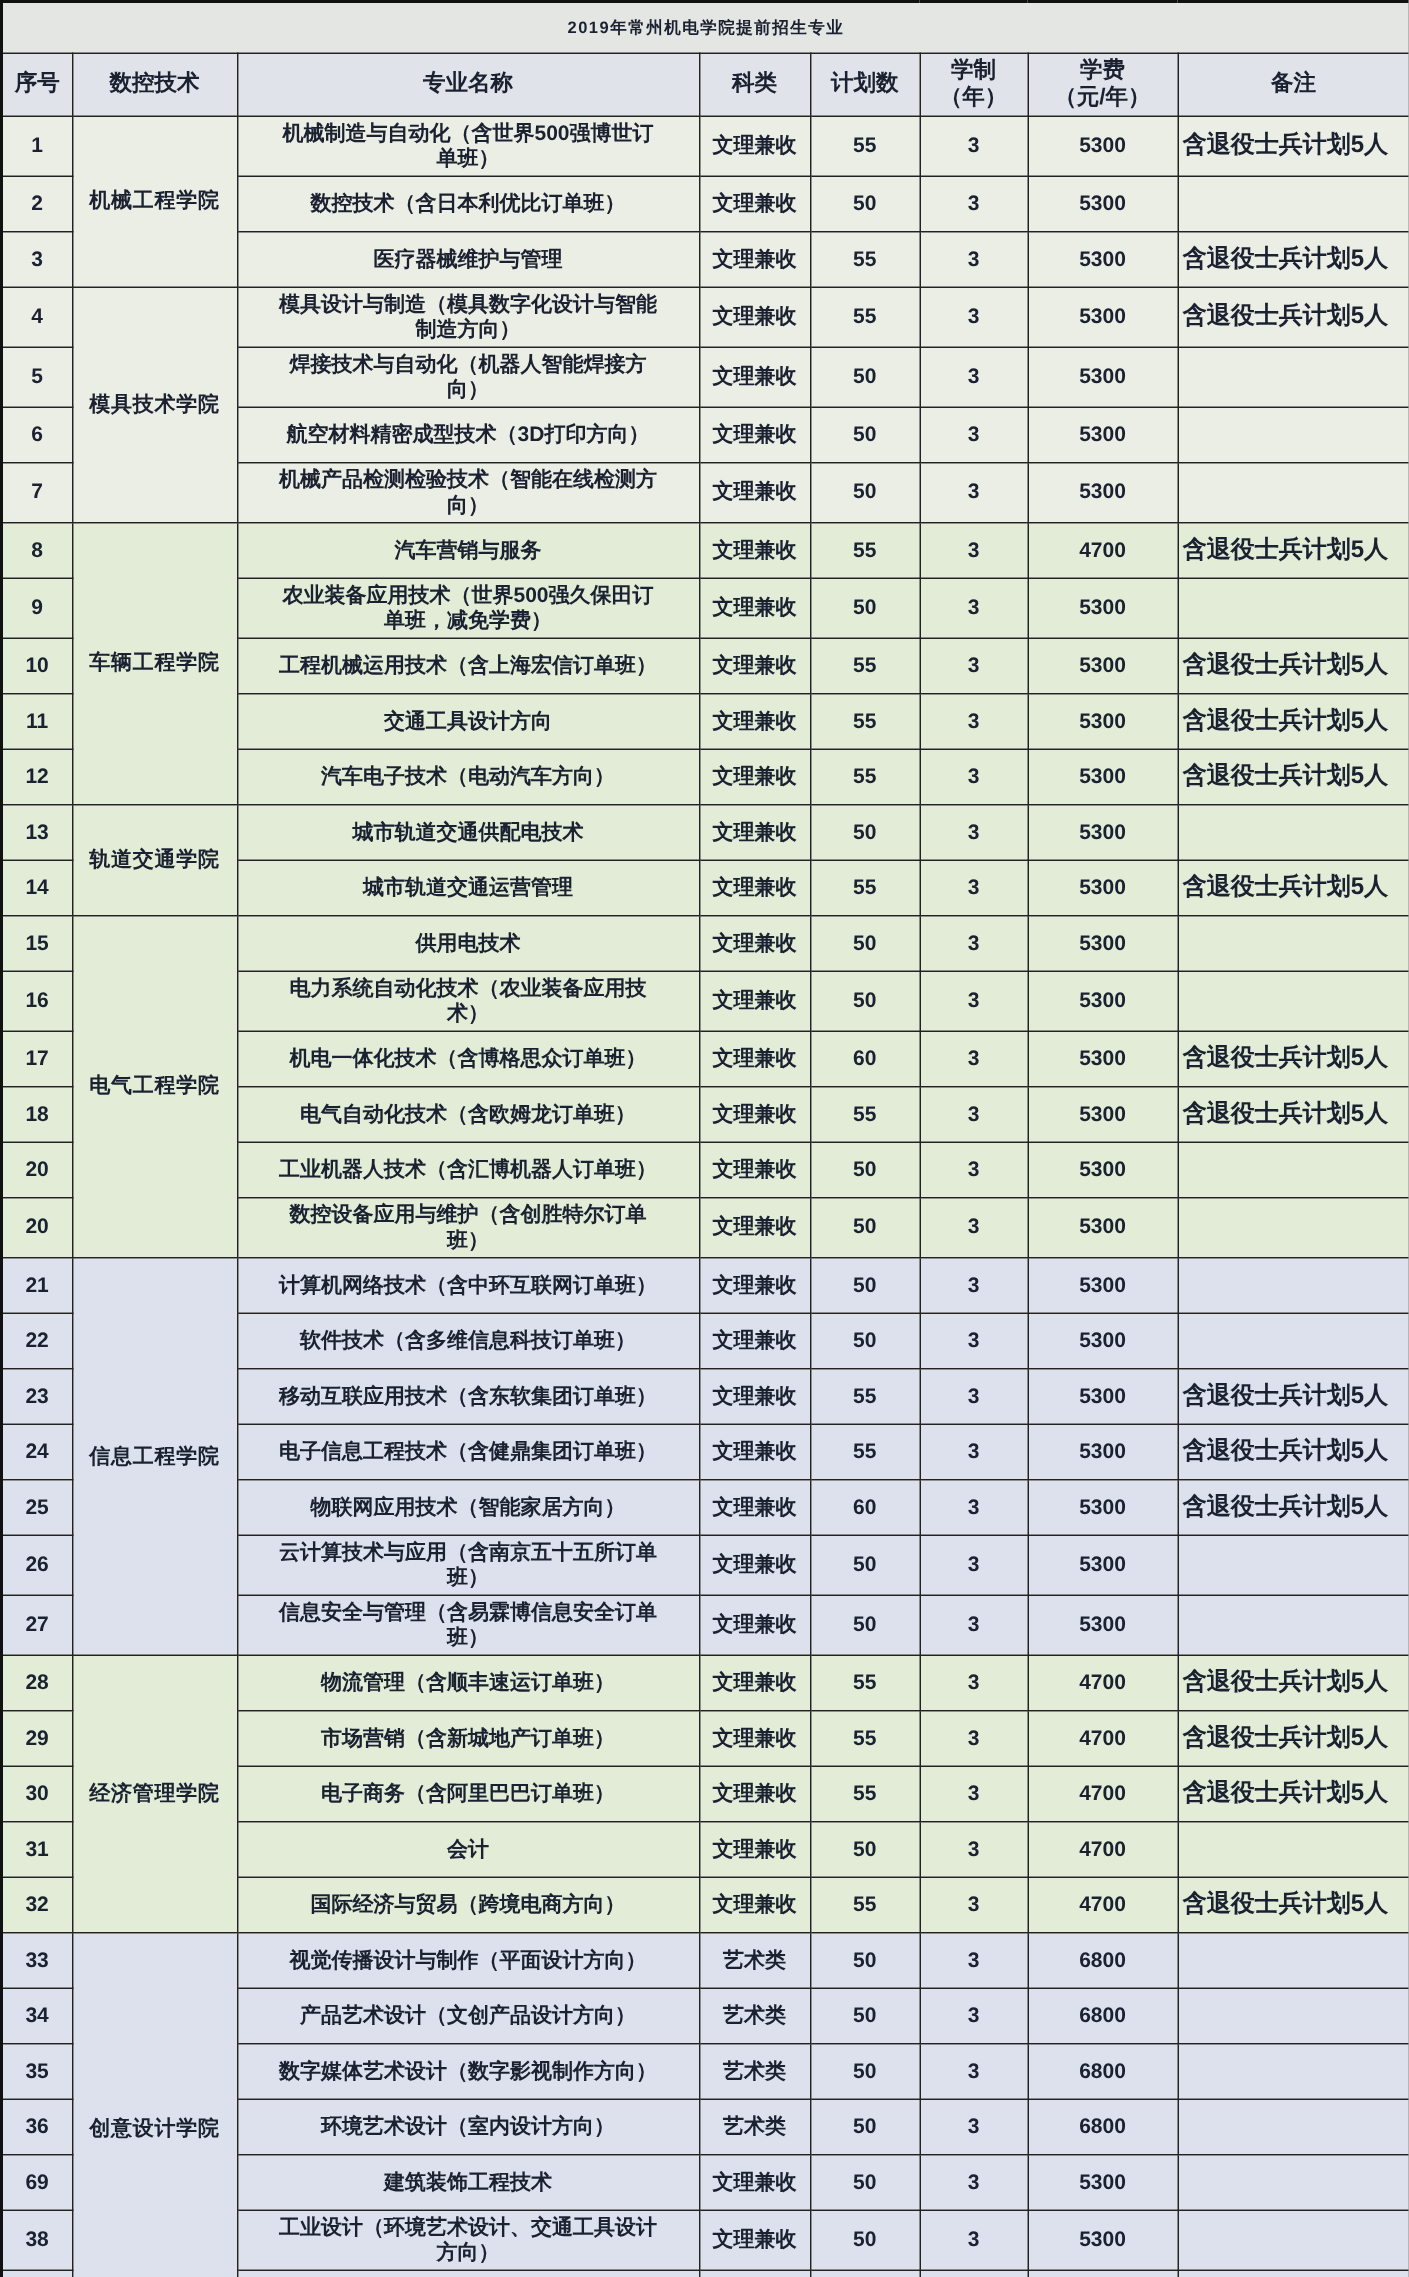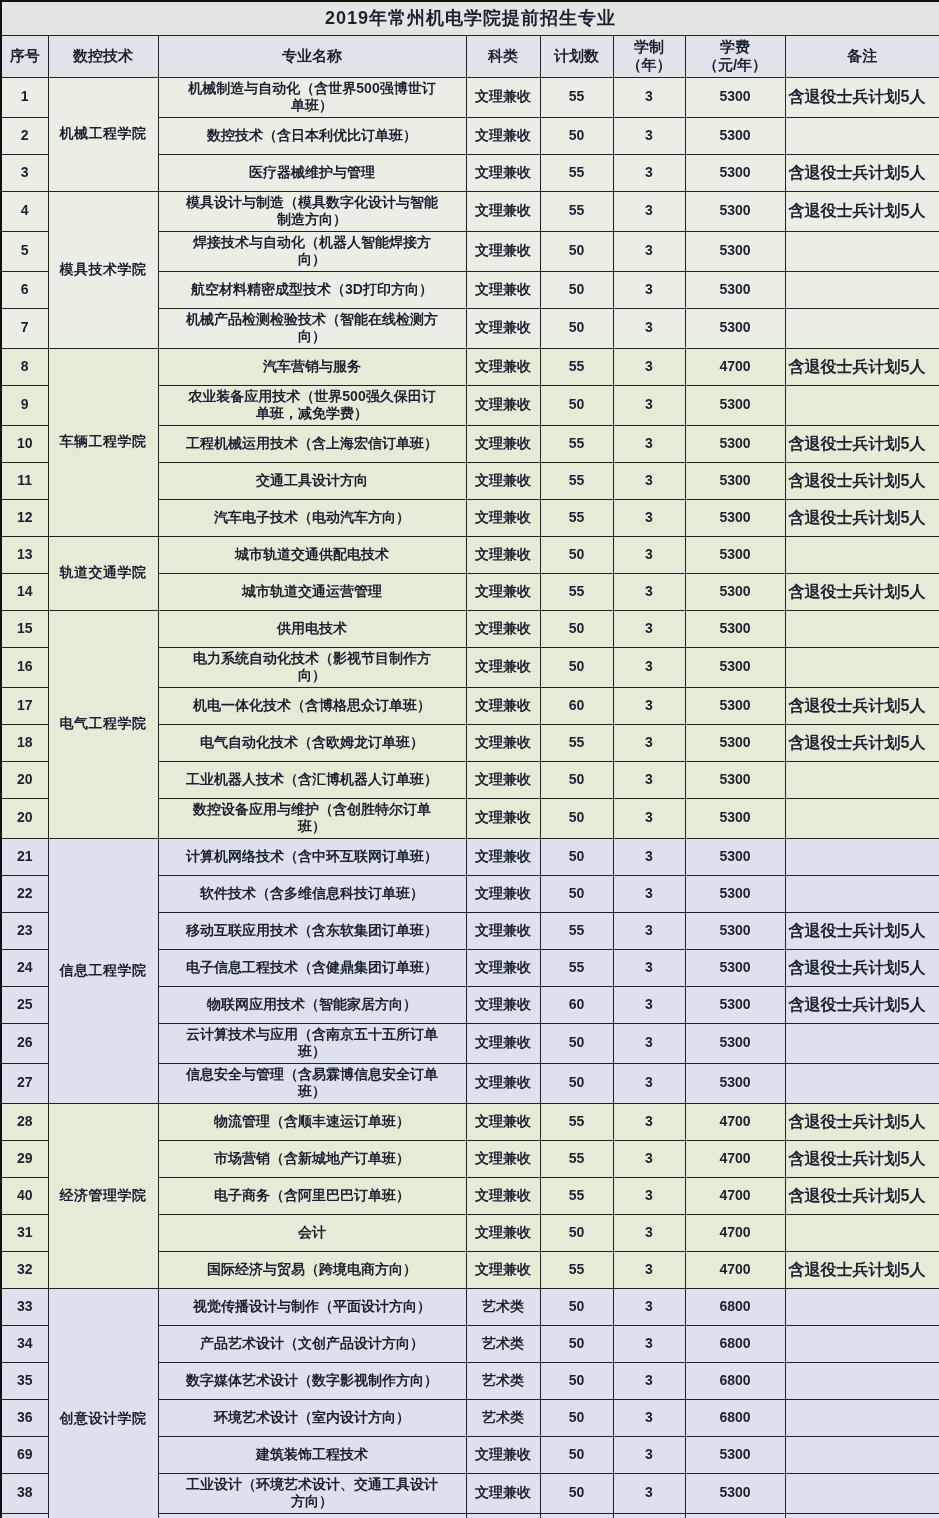--- a/index.html
+++ b/index.html
@@ -30,21 +30,21 @@
     border:1px solid var(--border);
     font-weight:700;
     text-align:center;
     vertical-align:middle;
     padding:2px 4px;
     box-sizing:border-box;
     overflow:hidden;
   }
   tr.title-row th{
     background:var(--title-bg);
-    font-size:18px;
+    font-size:11px;
     height:34px;
     letter-spacing:1px;
   }
   tr.header-row th{
     background:var(--header-bg);
     font-size:15px;
     height:42px;
     white-space:pre-line;
     line-height:1.2;
   }
@@ -228,21 +228,21 @@
           <td class="college-cell" rowspan="6">电气工程学院</td>
           <td class="major-cell">供用电技术</td>
           <td class="category-cell">文理兼收</td>
           <td class="plan-cell">50</td>
           <td class="years-cell">3</td>
           <td class="tuition-cell">5300</td>
           <td class="note-cell"></td>
         </tr>
         <tr class="theme-green">
           <td class="no-cell">16</td>
-          <td class="major-cell">电力系统自动化技术（影视节目制作方向）</td>
+          <td class="major-cell">电力系统自动化技术（农业装备应用技术）</td>
           <td class="category-cell">文理兼收</td>
           <td class="plan-cell">50</td>
           <td class="years-cell">3</td>
           <td class="tuition-cell">5300</td>
           <td class="note-cell"></td>
         </tr>
         <tr class="theme-green">
           <td class="no-cell">17</td>
           <td class="major-cell">机电一体化技术（含博格思众订单班）</td>
           <td class="category-cell">文理兼收</td>
@@ -355,21 +355,21 @@
         <tr class="theme-green">
           <td class="no-cell">29</td>
           <td class="major-cell">市场营销（含新城地产订单班）</td>
           <td class="category-cell">文理兼收</td>
           <td class="plan-cell">55</td>
           <td class="years-cell">3</td>
           <td class="tuition-cell">4700</td>
           <td class="note-cell">含退役士兵计划5人</td>
         </tr>
         <tr class="theme-green">
-          <td class="no-cell">40</td>
+          <td class="no-cell">30</td>
           <td class="major-cell">电子商务（含阿里巴巴订单班）</td>
           <td class="category-cell">文理兼收</td>
           <td class="plan-cell">55</td>
           <td class="years-cell">3</td>
           <td class="tuition-cell">4700</td>
           <td class="note-cell">含退役士兵计划5人</td>
         </tr>
         <tr class="theme-green">
           <td class="no-cell">31</td>
           <td class="major-cell">会计</td>

